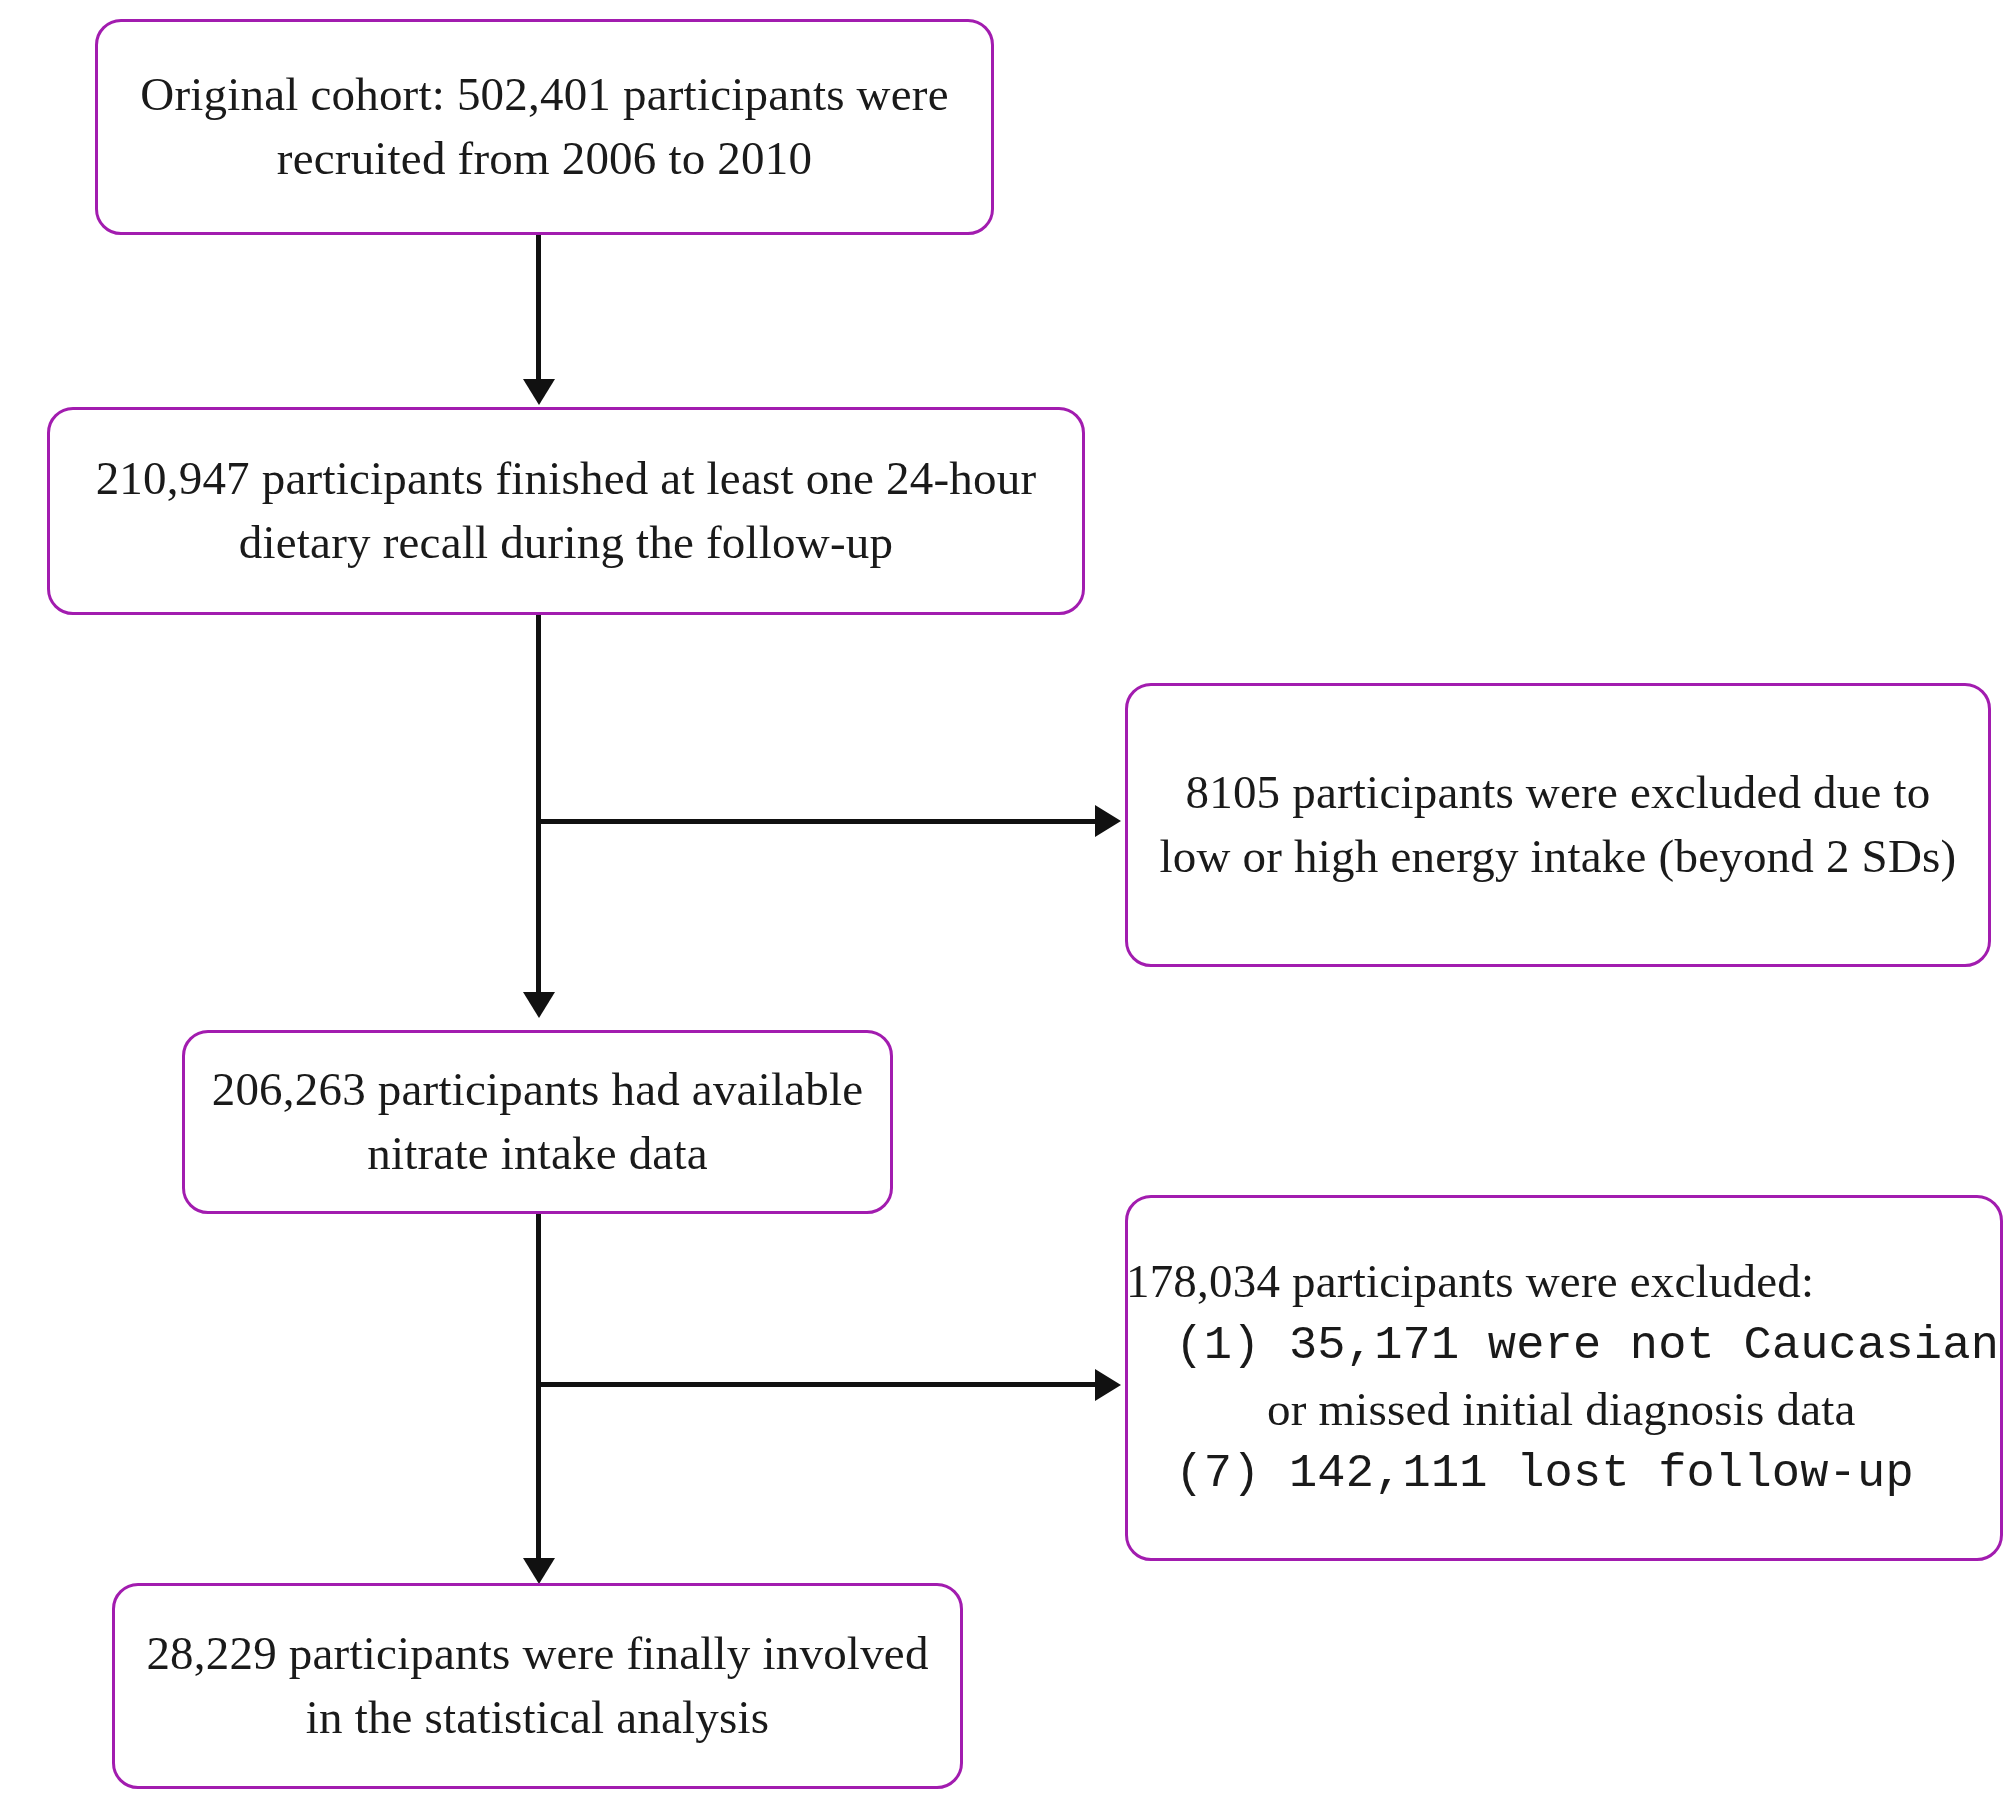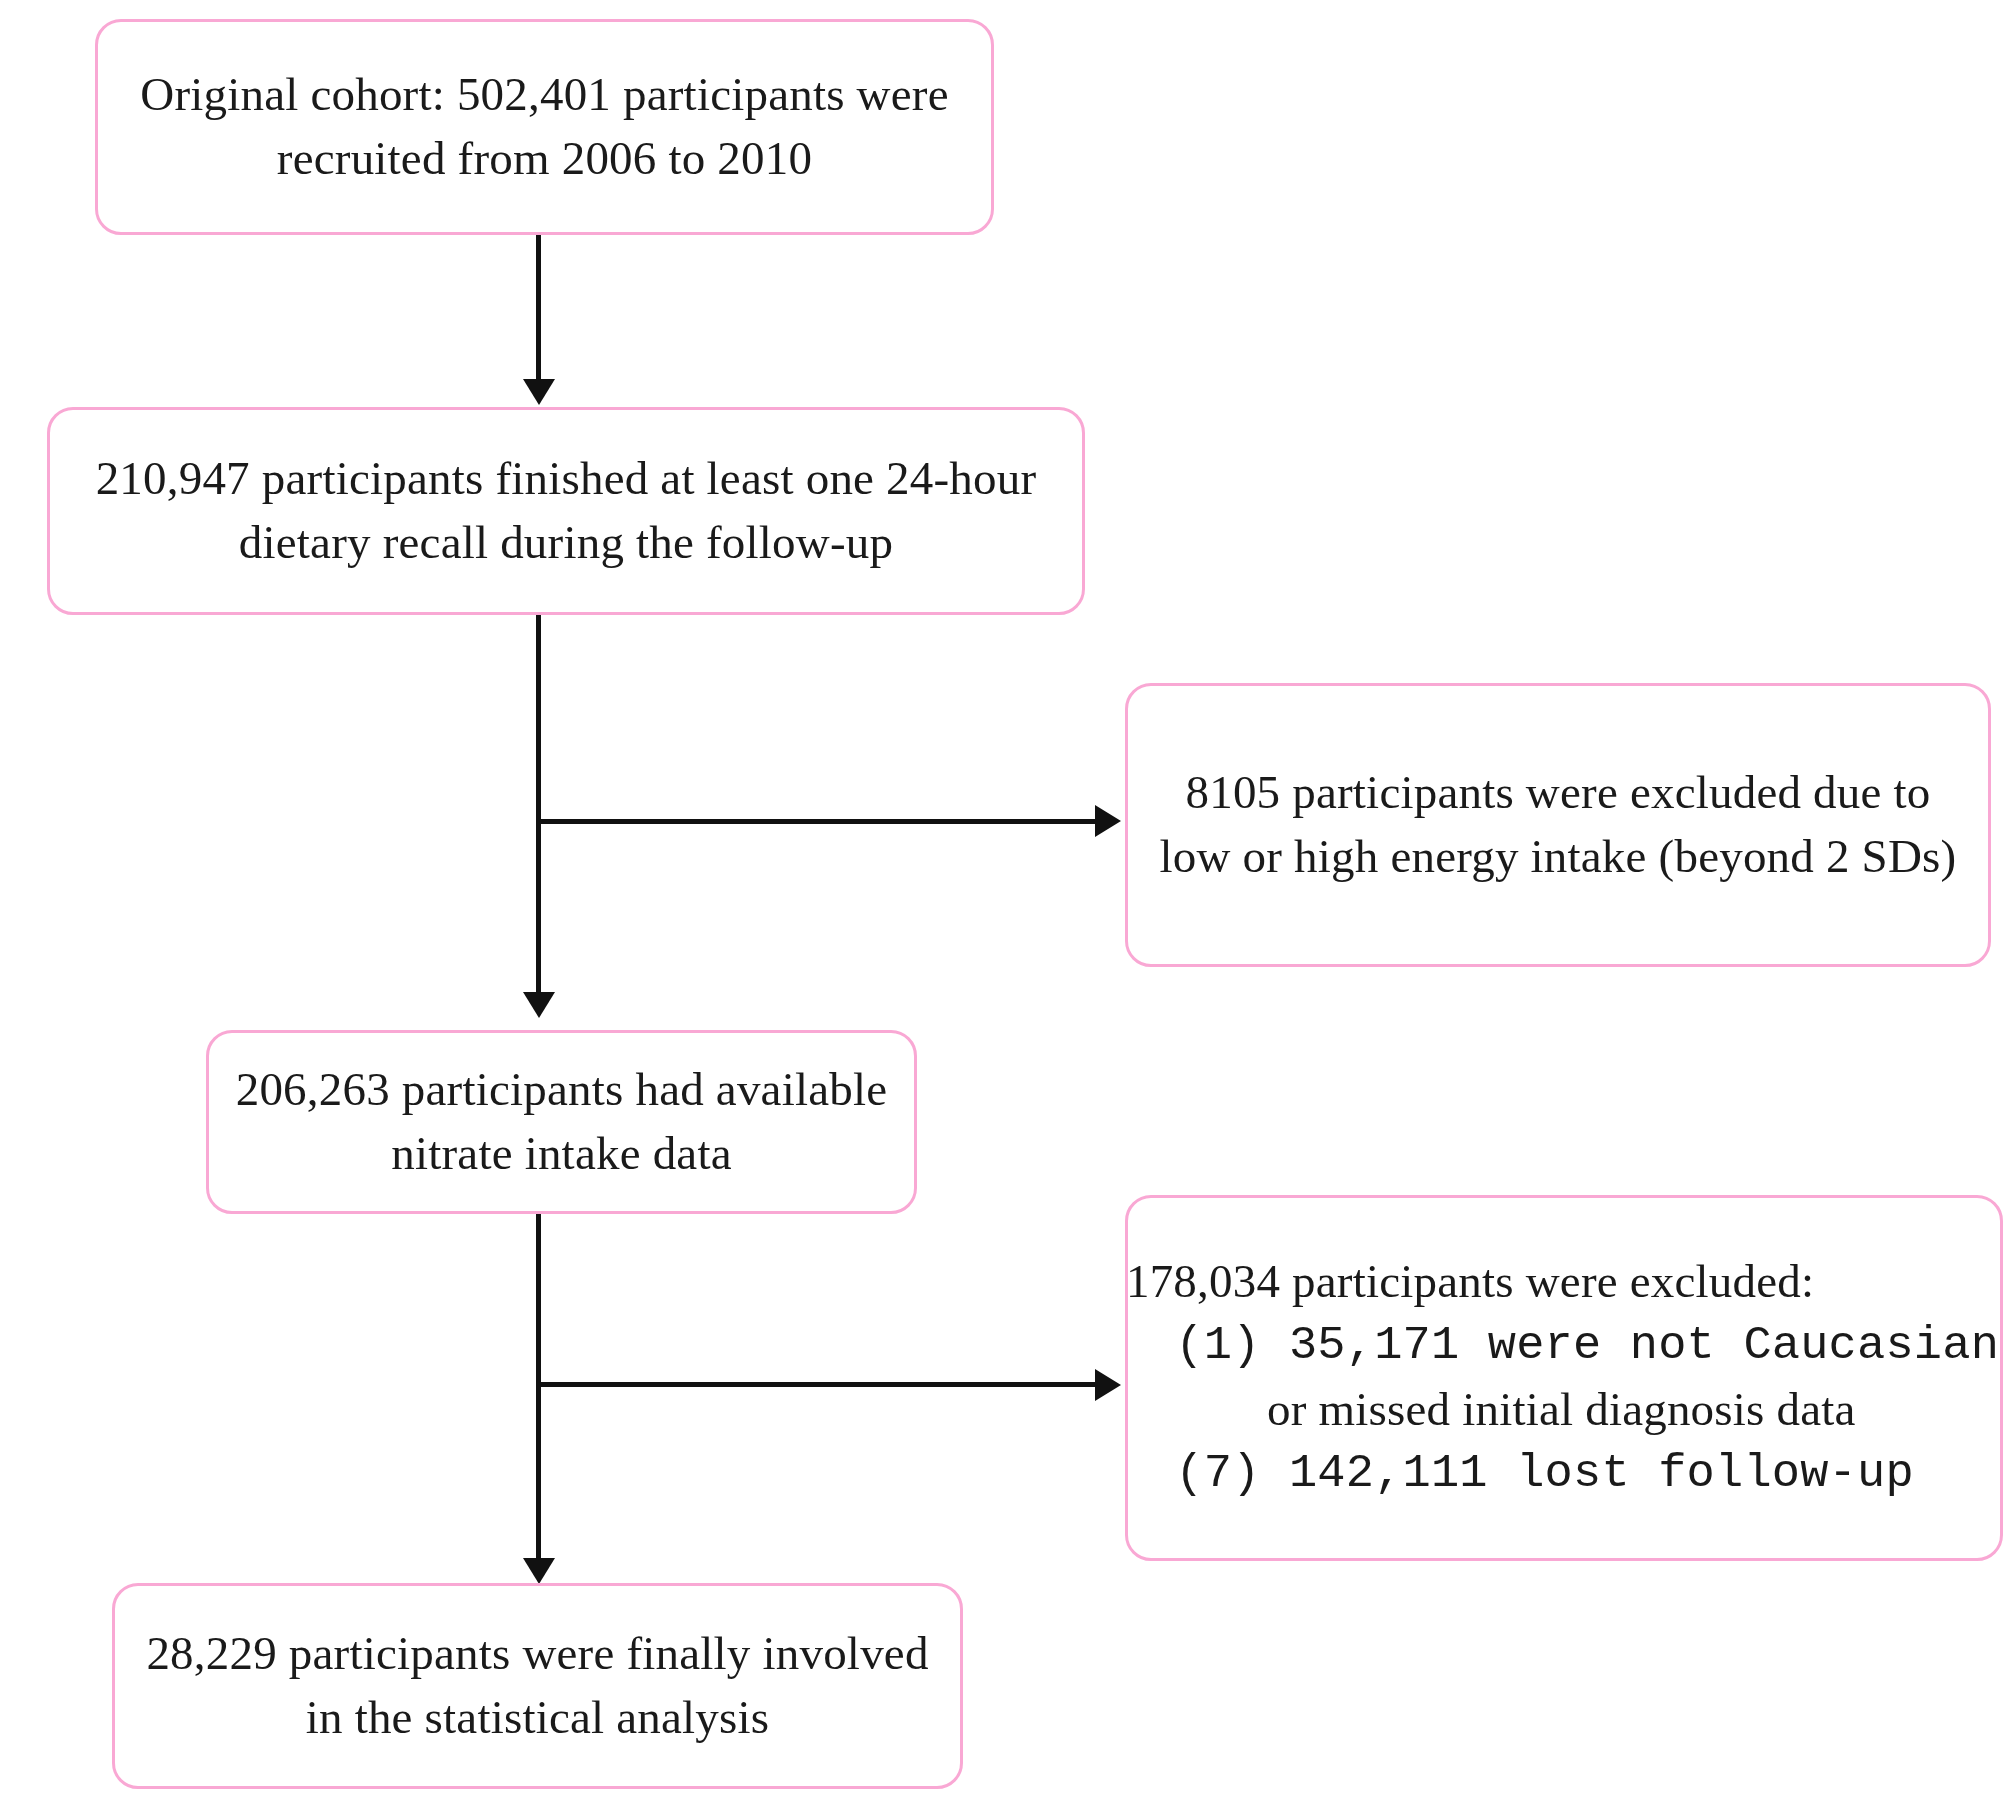--- a/index.html
+++ b/index.html
@@ -15,41 +15,41 @@
   #canvas {
     position: relative;
     width: 2015px;
     height: 1819px;
     background: #ffffff;
     overflow: hidden;
   }
   .flow-box {
     position: absolute;
     box-sizing: border-box;
-    border: 3px solid #f9a8d4;
+    border: 3px solid #a21caf;
     border-radius: 26px;
     background: #ffffff;
     display: flex;
     align-items: center;
     justify-content: center;
     text-align: center;
     line-height: 1.36;
     font-size: 47px;
     padding: 7.6px 20px;
     letter-spacing: 0.2px;
   }
   .flow-box .box-text {
     display: block;
     width: 100%;
   }
   
   #box-original-cohort   { left: 95px;  top: 19px;   width: 899px; height: 216px; }
   #box-dietary-recall    { left: 19px;   top: 407px;  width: 1038px; height: 208px; margin-left: 28px; }
   #box-excluded-energy   { left: 1125px; top: 683px;  width: 866px; height: 284px; }
-  #box-nitrate-data      { left: 182px;  top: 1030px; width: 711px;  height: 184px; margin-left: 24px; }
+  #box-nitrate-data      { left: 182px;  top: 1030px; width: 711px;  height: 184px; }
   #box-excluded-multi    { left: 1125px; top: 1195px; width: 878px; height: 366px; }
   #box-final-analysis    { left: 112px;  top: 1583px; width: 851px; height: 206px; }
 
   
   #box-excluded-multi    { text-align: left; padding-right: 23px; }
   #box-excluded-multi .box-text { width: auto; }
   .excl-line { display: block; white-space: pre; }
   .excl-line.indent-1 { padding-left: 1.05em; font-family: Liberation Mono, monospace; }
   .excl-line.indent-2 { padding-left: 3.0em; }
 

